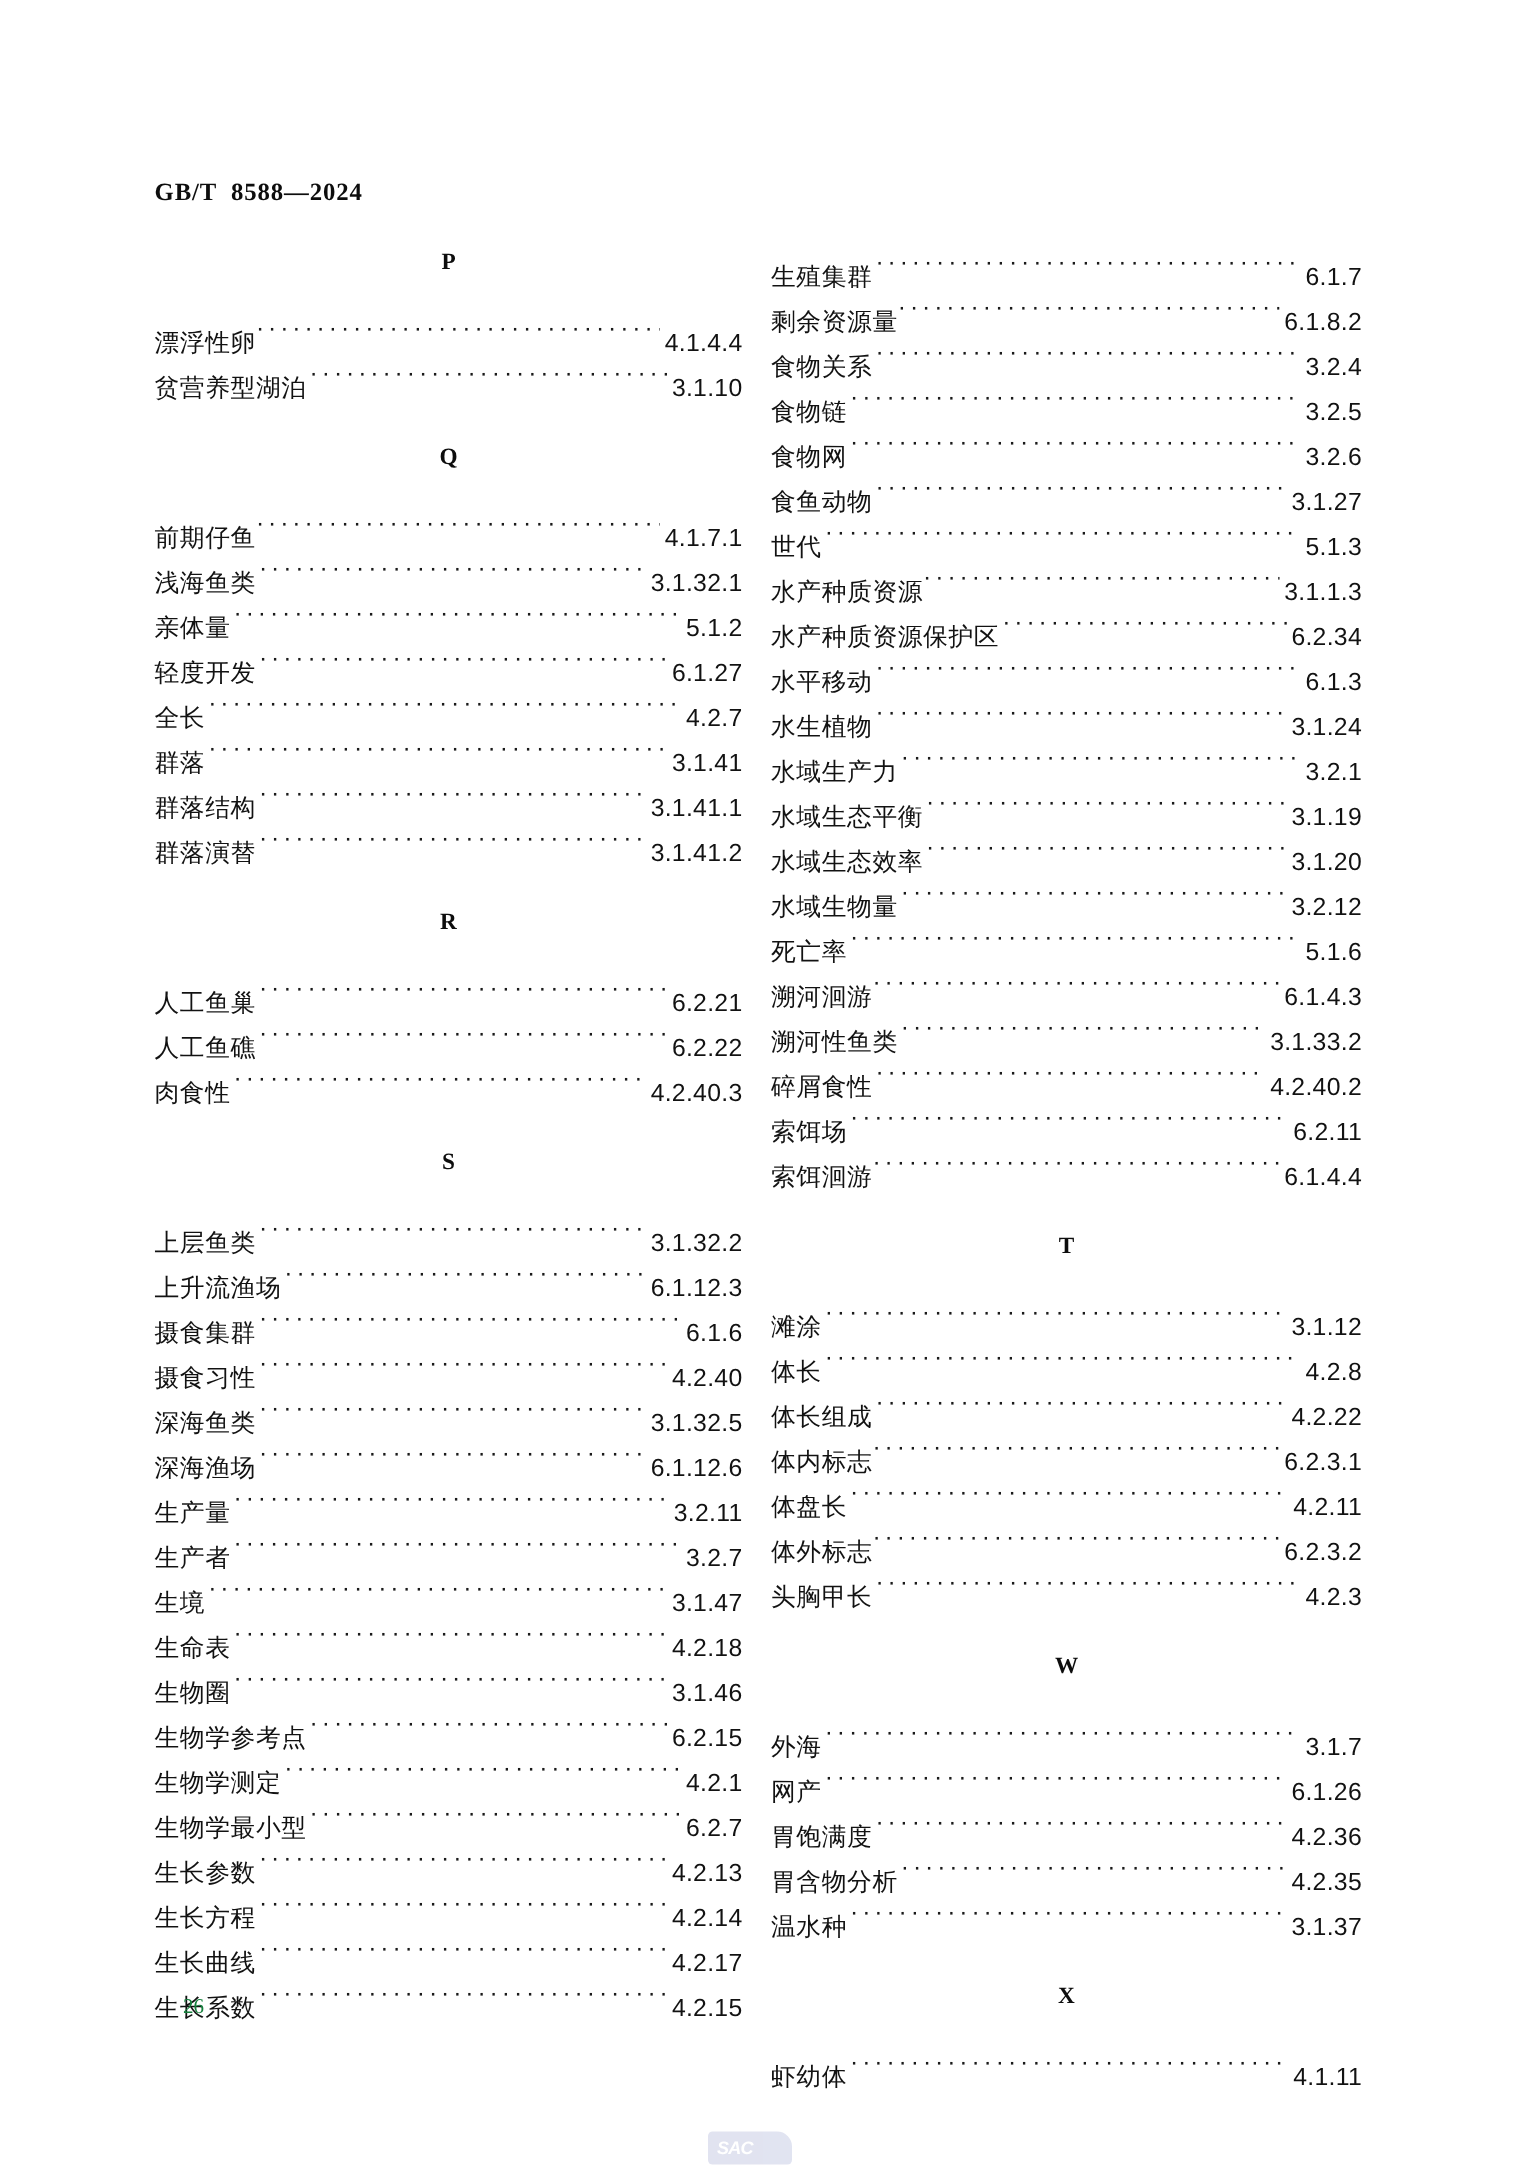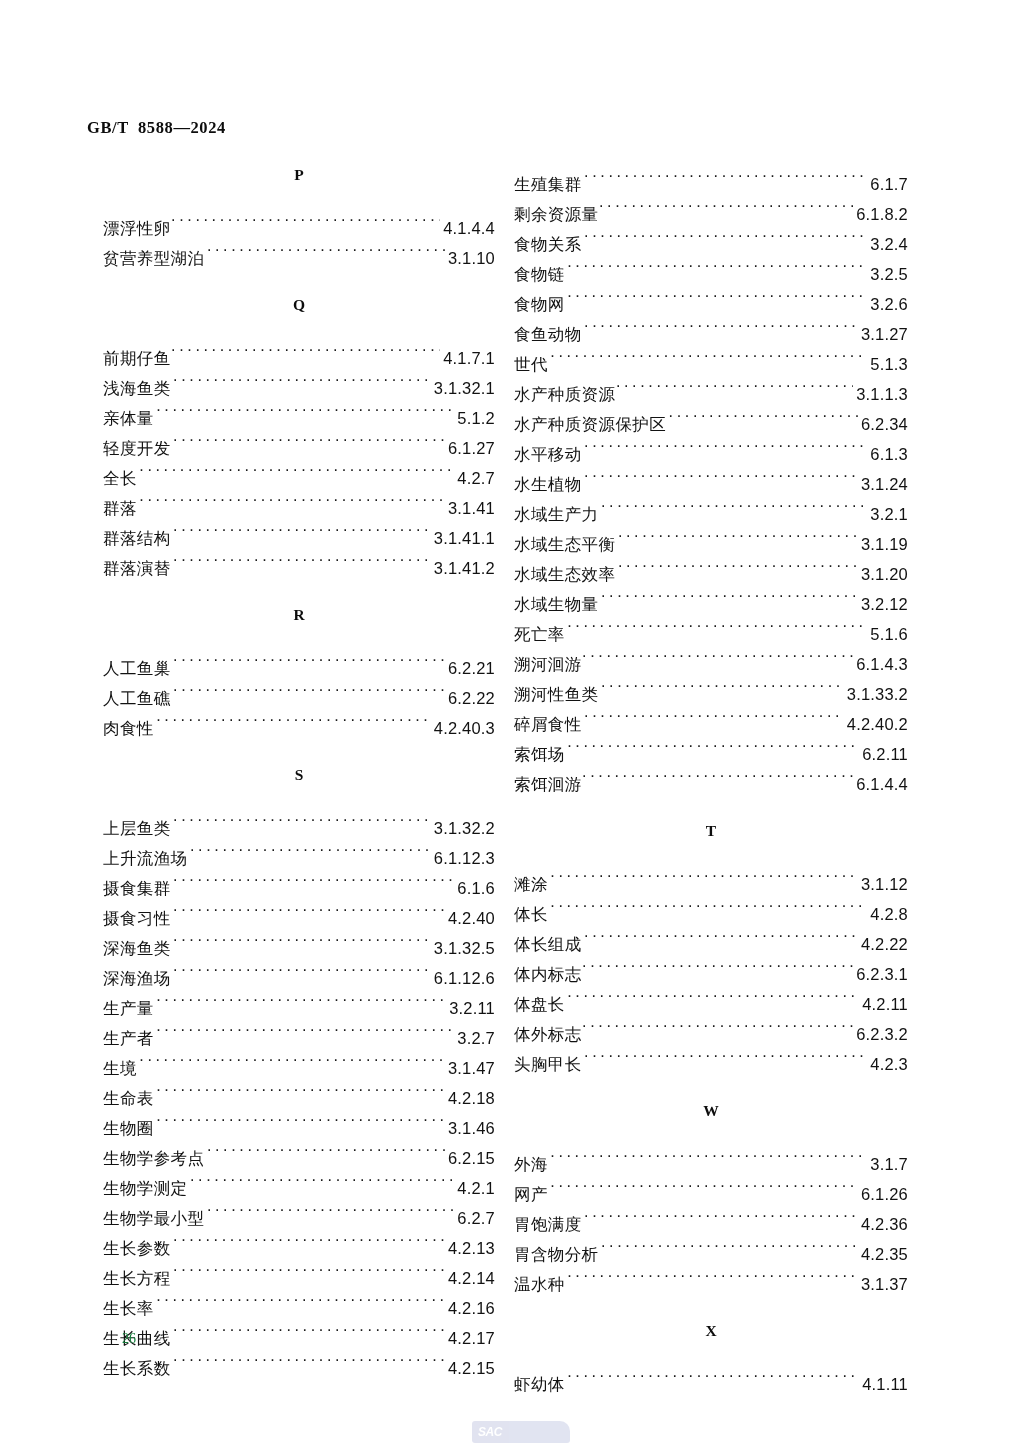--- a/index.html
+++ b/index.html
@@ -12,21 +12,21 @@
     height: 1447px;
     position: relative;
     font-family: "Liberation Sans", "DejaVu Sans", sans-serif;
     color: #111111;
     overflow: hidden;
   }
 
   
   #std-header {
     position: absolute;
-    left: 87px;
+    left: 103px;
     top: 118px;
     font-family: "Liberation Serif", "DejaVu Serif", serif;
     font-weight: bold;
     font-size: 16.5px;
     letter-spacing: 0.6px;
     color: #0d0d0d;
     white-space: pre;
   }
 
   
@@ -112,21 +112,20 @@
   #sac-watermark {
     position: absolute;
     left: 472px;
     top: 1421px;
     width: 56px;
     height: 22px;
     background: #dcdfee;
     opacity: 0.85;
     border-radius: 3px 10px 3px 3px;
     overflow: hidden;
-    padding-left: 42px;
   }
   #sac-watermark .sac-text {
     position: absolute;
     left: 6px;
     top: 4px;
     font-family: "Liberation Sans", "DejaVu Sans", sans-serif;
     font-style: italic;
     font-weight: bold;
     font-size: 12px;
     letter-spacing: -0.5px;
@@ -283,25 +282,20 @@
         <span class="entry-term">生长参数</span>
         <span class="entry-leader"></span>
         <span class="entry-locator">4.2.13</span>
       </div>
       <div class="index-entry">
         <span class="entry-term">生长方程</span>
         <span class="entry-leader"></span>
         <span class="entry-locator">4.2.14</span>
       </div>
       <div class="index-entry">
-        <span class="entry-term">生长率</span>
-        <span class="entry-leader"></span>
-        <span class="entry-locator">4.2.16</span>
-      </div>
-      <div class="index-entry">
         <span class="entry-term">生长曲线</span>
         <span class="entry-leader"></span>
         <span class="entry-locator">4.2.17</span>
       </div>
       <div class="index-entry">
         <span class="entry-term">生长系数</span>
         <span class="entry-leader"></span>
         <span class="entry-locator">4.2.15</span>
       </div>
     </div>

